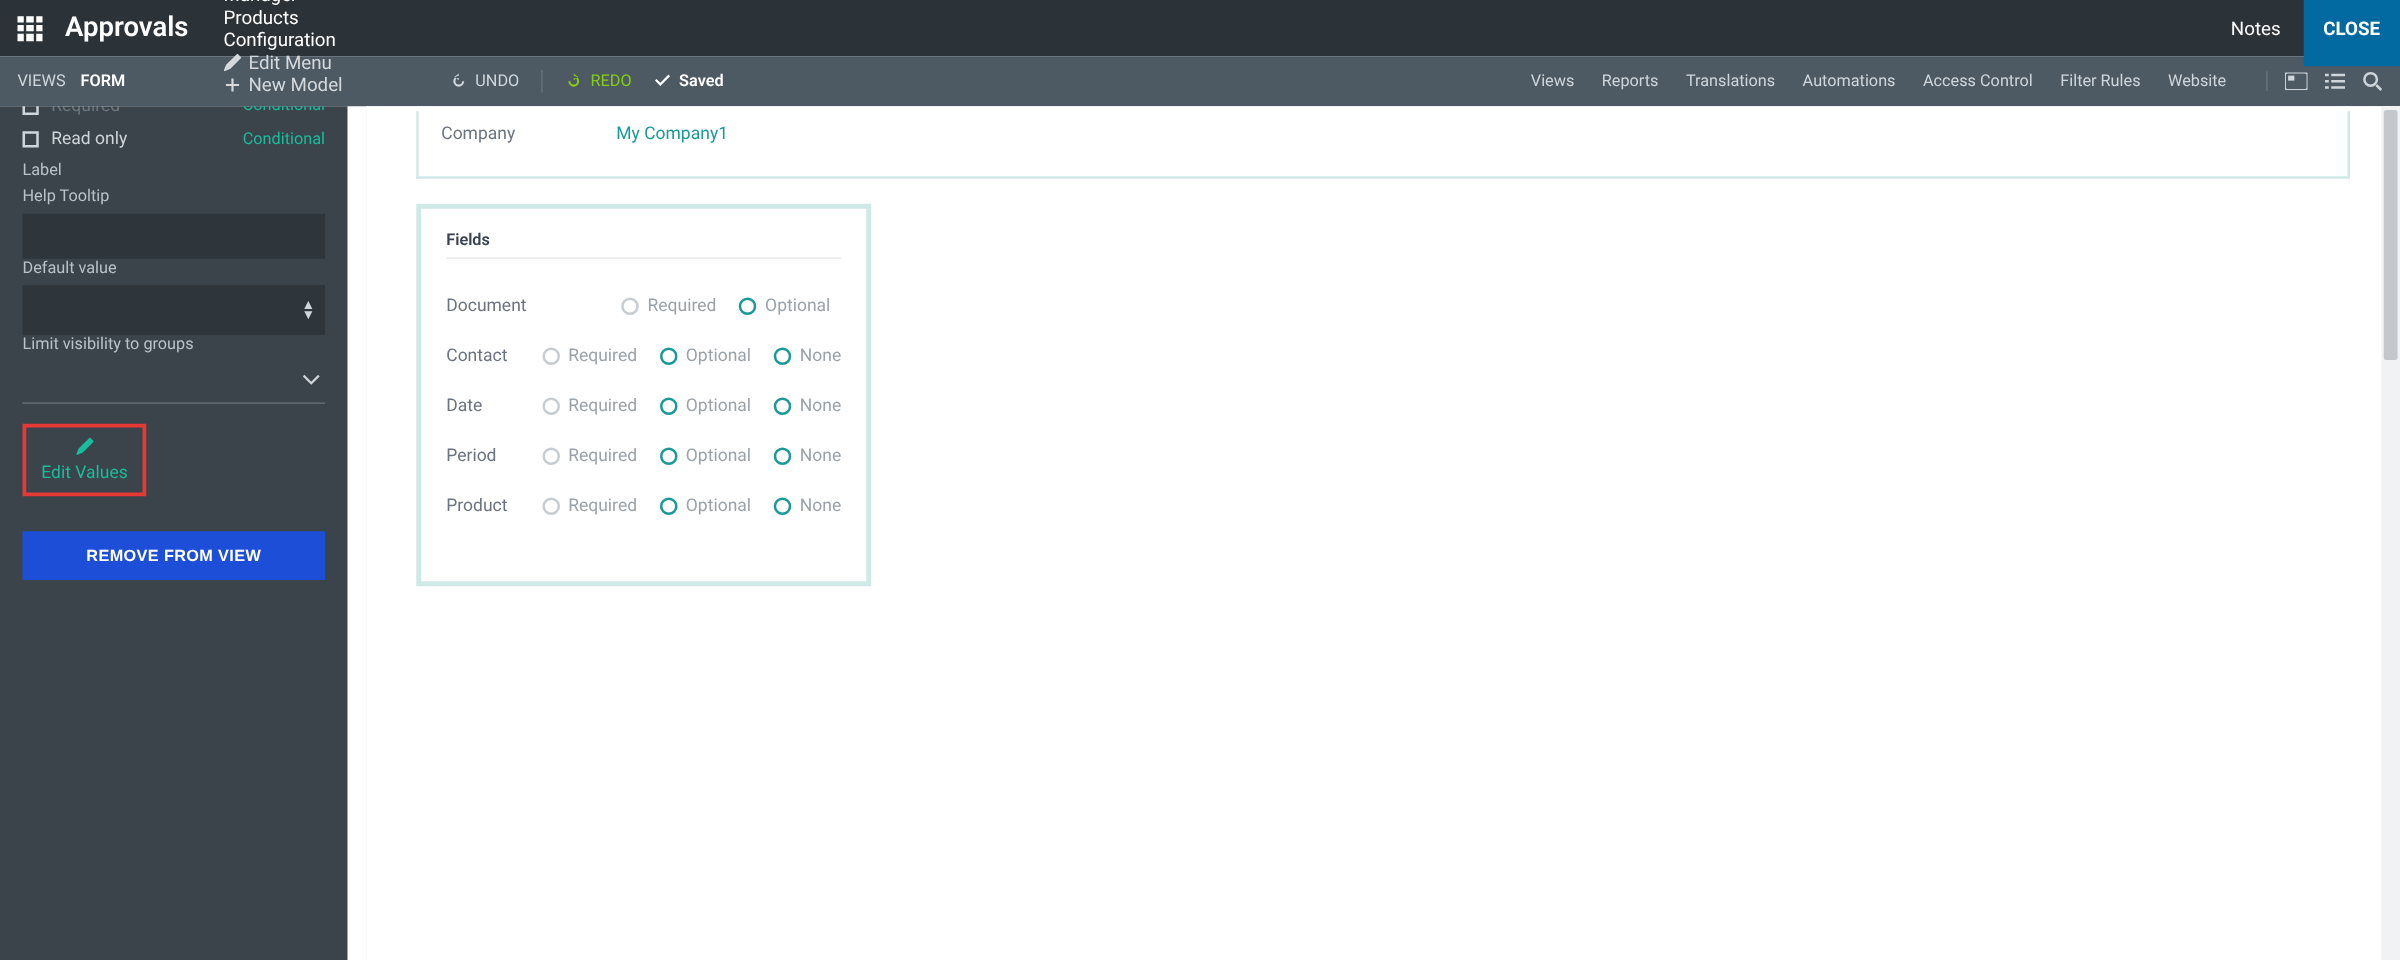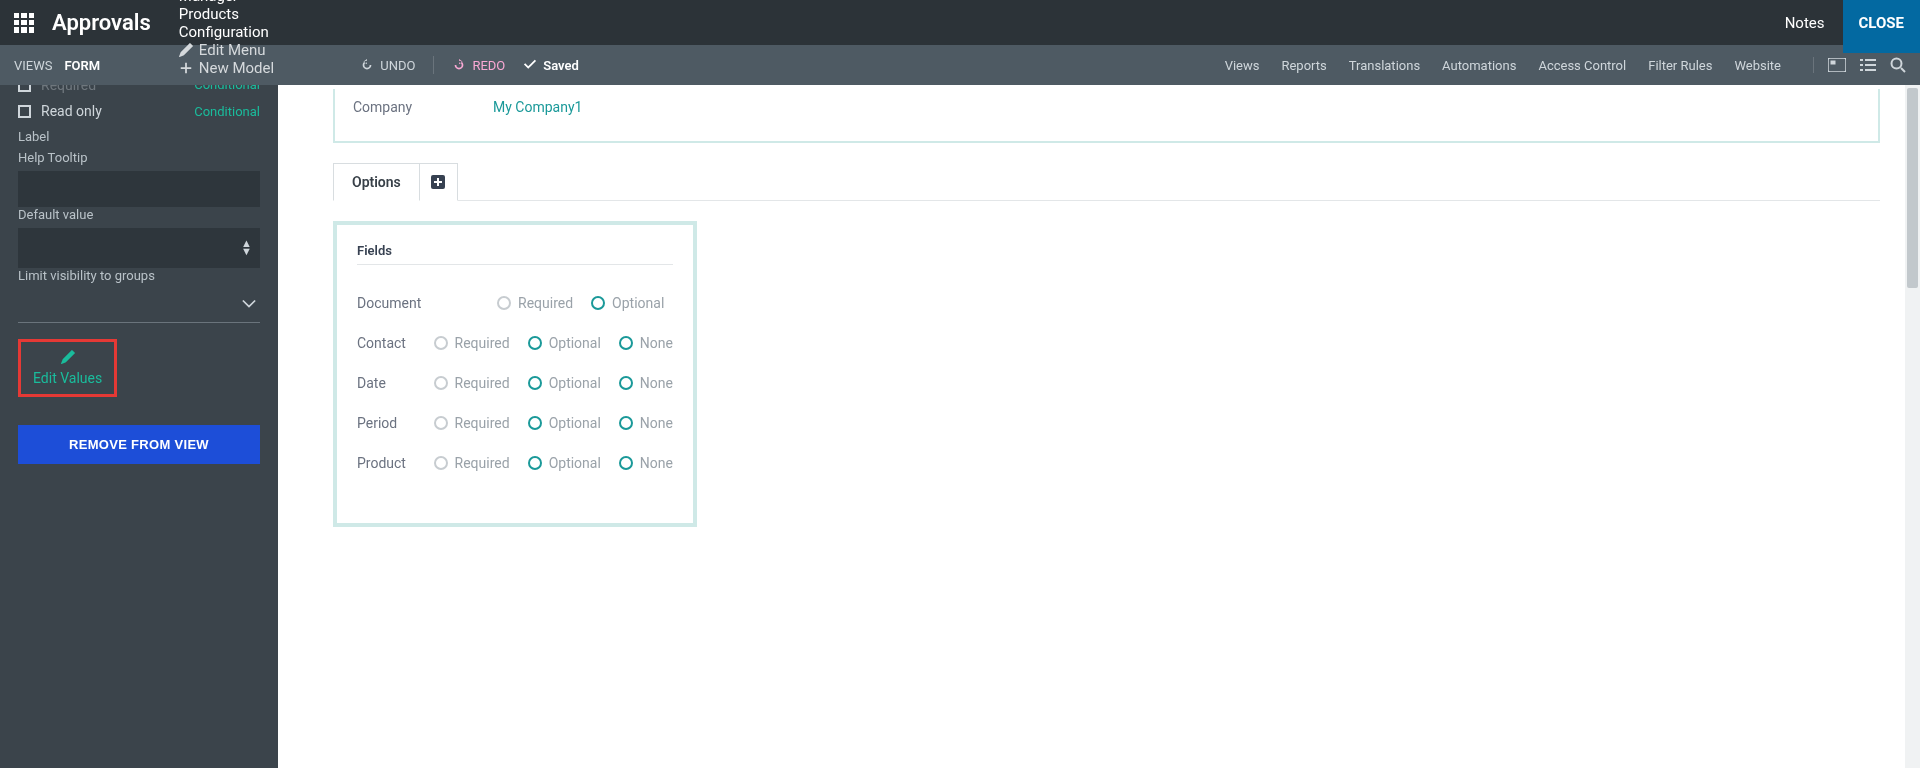--- a/index.html
+++ b/index.html
@@ -14,21 +14,21 @@
   .nav-links .muted { color:#d5d9dc; display:flex; align-items:center; gap:6px; }
   .nav-spacer { flex:1; }
   .notes { color:#fff; font-size:15px; margin-right:18px; cursor:pointer; }
   .close-btn { background:#0369a1; color:#fff; font-weight:700; font-size:15px; padding:0 16px; height:61px; display:flex; align-items:center; cursor:pointer; }
   
   .subnav { display:flex; align-items:center; background:#4e5a63; color:#cfd6db; height:40px; padding:0 14px; font-size:13px; }
   .subnav-left { display:flex; align-items:center; gap:12px; }
   .subnav-left .strong { color:#fff; font-weight:600; }
   .subnav-center { display:flex; align-items:center; gap:18px; margin-left:260px; }
   .subnav-center .btn { display:flex; align-items:center; gap:6px; cursor:pointer; }
-  .subnav-center .disabled { color:#f9a8d4; }
+  .subnav-center .disabled { color:#84cc16; }
   .subnav-center .saved { color:#fff; font-weight:600; display:flex; align-items:center; gap:6px; }
   .subnav-sep { width:1px; height:18px; background:#6a747c; }
   .subnav-right { margin-left:auto; display:flex; align-items:center; gap:22px; }
   .subnav-right a { color:#cfd6db; cursor:pointer; }
   .subnav-icons { display:flex; align-items:center; gap:14px; margin-left:10px; padding-left:14px; border-left:1px solid #6a747c; }
   .subnav-icons svg { fill:#cfd6db; cursor:pointer; }
   
   .workspace { display:flex; height:calc(100vh - 85px); }
   
   .sidebar { width:278px; background:#3b444b; color:#cfd6db; padding:0 18px 18px 18px; overflow-y:auto; position:relative; }
@@ -226,29 +226,20 @@
   </div>
 
   <div class="main">
     <div class="card-top">
       <div class="kv-row">
         <div class="kv-label">Company</div>
         <a class="kv-link">My Company1</a>
       </div>
     </div>
 
-    <div class="tabs">
-      <div class="tab">Options</div>
-      <div class="tab-add">
-        <svg width="14" height="14" viewBox="0 0 14 14">
-            <rect x="0" y="0" width="14" height="14" rx="2" fill="#374151"></rect>
-            <path d="M7 3v8M3 7h8" stroke="#fff" stroke-width="2"></path>
-          </svg>
-      </div>
-    </div>
 
     <div class="fields-card">
       <div class="fields-title">Fields</div>
       <div id="fields-container">
           <div class="field-row">
             <div class="field-name">Document</div>
             <div class="radio-group">
               <label class="radio-opt">
                 <span class="radio"></span>
                 <span>Required</span>

